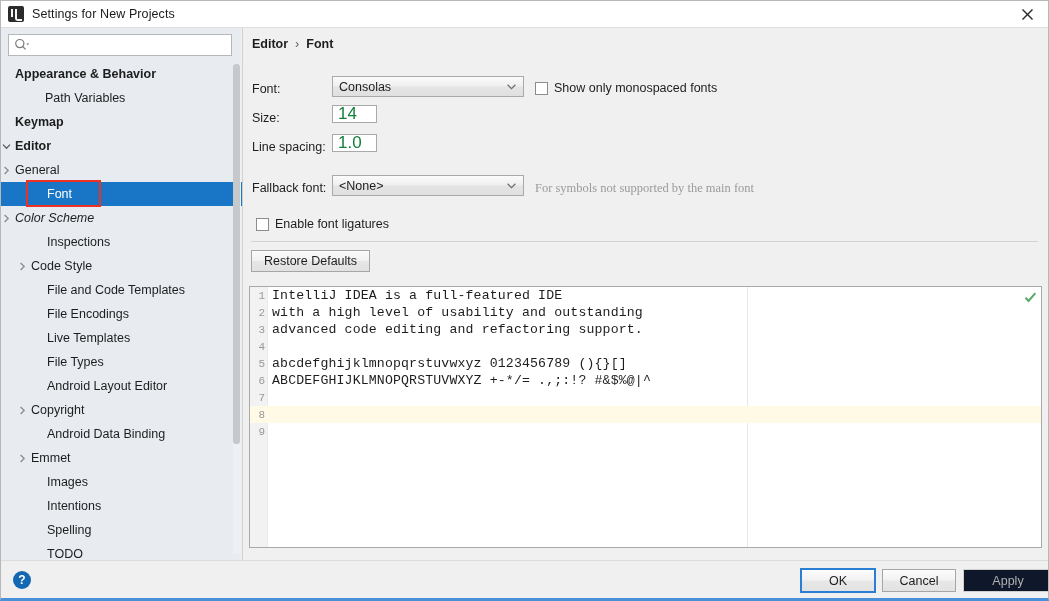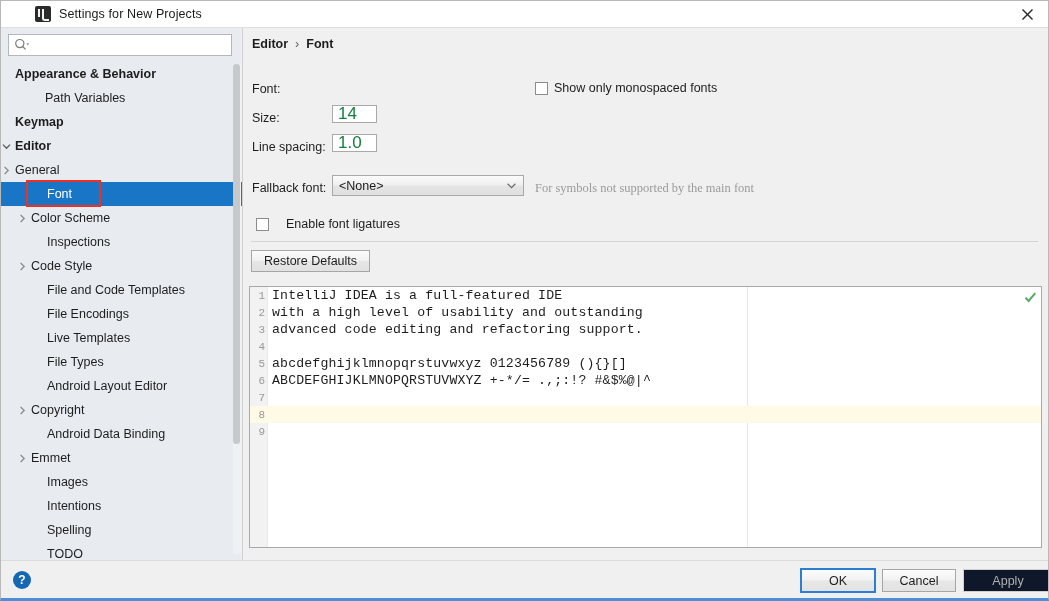--- a/index.html
+++ b/index.html
@@ -20,21 +20,21 @@
     border-bottom: 3px solid #4a90d9;
     overflow: hidden;
   }
 
   
   .titlebar {
     position: absolute; left: 0; top: 0;
     width: 1047px; height: 27px;
     background: #ffffff;
     border-bottom: 1px solid #dedede;
-    display: flex; align-items: center; padding-left: 27px;
+    display: flex; align-items: center;
   }
   .title-icon {
     width: 16px; height: 16px; margin-left: 7px; margin-right: 8px;
     background: #2b2b2b;
     border-radius: 2px;
     position: relative; flex: none;
   }
   .title-icon::before {
     content: ""; position: absolute; left: 3px; top: 3px;
     width: 2px; height: 8px; background: #f4f4f4;
@@ -319,21 +319,21 @@
           <span class="arrow"><svg width="11" height="11" viewBox="0 0 11 11">
               <path d="M3.6 2 L7.2 5.5 L3.6 9" fill="none" stroke="#8c8c8c" stroke-width="1.3"></path>
             </svg></span>
           <span class="label">General</span>
         </div>
         <div class="tree-row selected" style="padding-left: 32px;">
           <span class="arrow"></span>
           <span class="label">Font</span>
         </div>
         <div class="redbox" style="left: 25px; top: 118px; width: 75px; height: 27px; border-color: rgb(239, 49, 36);"></div>
-        <div class="tree-row" style="padding-left: 16px;">
+        <div class="tree-row" style="padding-left: 0; font-style: italic;">
           <span class="arrow"><svg width="11" height="11" viewBox="0 0 11 11">
               <path d="M3.6 2 L7.2 5.5 L3.6 9" fill="none" stroke="#8c8c8c" stroke-width="1.3"></path>
             </svg></span>
           <span class="label">Color Scheme</span>
         </div>
         <div class="tree-row" style="padding-left: 32px;">
           <span class="arrow"></span>
           <span class="label">Inspections</span>
           <span class="copy-icon"><svg width="10" height="11" viewBox="0 0 10 11">
               <rect x="0.5" y="0.5" width="6" height="8" fill="#fff" stroke="#b9c0c7"></rect>
@@ -445,41 +445,47 @@
 
   <div class="right-panel">
 
     <div class="breadcrumb">
       <span>Editor</span>
       <span class="sep">›</span>
       <span>Font</span>
     </div>
 
     <span class="form-label" style="left:9px; top:54px;">Font:</span>
+    <div class="combo" style="left:89px; top:48px; width:192px;">
+      <span class="val">Consolas</span>
+      <svg class="chev" width="9" height="6" viewBox="0 0 9 6">
+        <path d="M0.6 0.8 L4.5 4.6 L8.4 0.8" fill="none" stroke="#6b6b6b" stroke-width="1.2"></path>
+      </svg>
+    </div>
     <div class="chk-row" style="left:292px; top:53px;">
       <span class="chkbox"></span>
       <span class="chk-label">Show only monospaced fonts</span>
     </div>
 
     <span class="form-label" style="left:9px; top:83px;">Size:</span>
     <input class="textbox" style="left: 89px; top: 77px; width: 45px;" value="14">
 
     <span class="form-label" style="left:9px; top:112px;">Line spacing:</span>
     <input class="textbox" style="left: 89px; top: 106px; width: 45px;" value="1.0">
 
     <span class="form-label" style="left:9px; top:153px;">Fallback font:</span>
     <div class="combo" style="left:89px; top:147px; width:192px;">
       <span class="val">&lt;None&gt;</span>
       <svg class="chev" width="9" height="6" viewBox="0 0 9 6">
         <path d="M0.6 0.8 L4.5 4.6 L8.4 0.8" fill="none" stroke="#6b6b6b" stroke-width="1.2"></path>
       </svg>
     </div>
     <span class="hint" style="left:292px; top:153px;font-family:Liberation Serif, serif;">For symbols not supported by the main font</span>
 
-    <div class="chk-row" style="left:13px; top:189px;gap:11px;">
+    <div class="chk-row" style="left:13px; top:189px;">
       <span class="chkbox"></span>
       <span class="chk-label">Enable font ligatures</span>
     </div>
 
     <div class="hr" style="left:8px; top:213px; width:787px;"></div>
 
     <div class="btn" style="left:8px; top:222px; width:119px; height:22px;">
       <span>Restore Defaults</span>
     </div>
 

